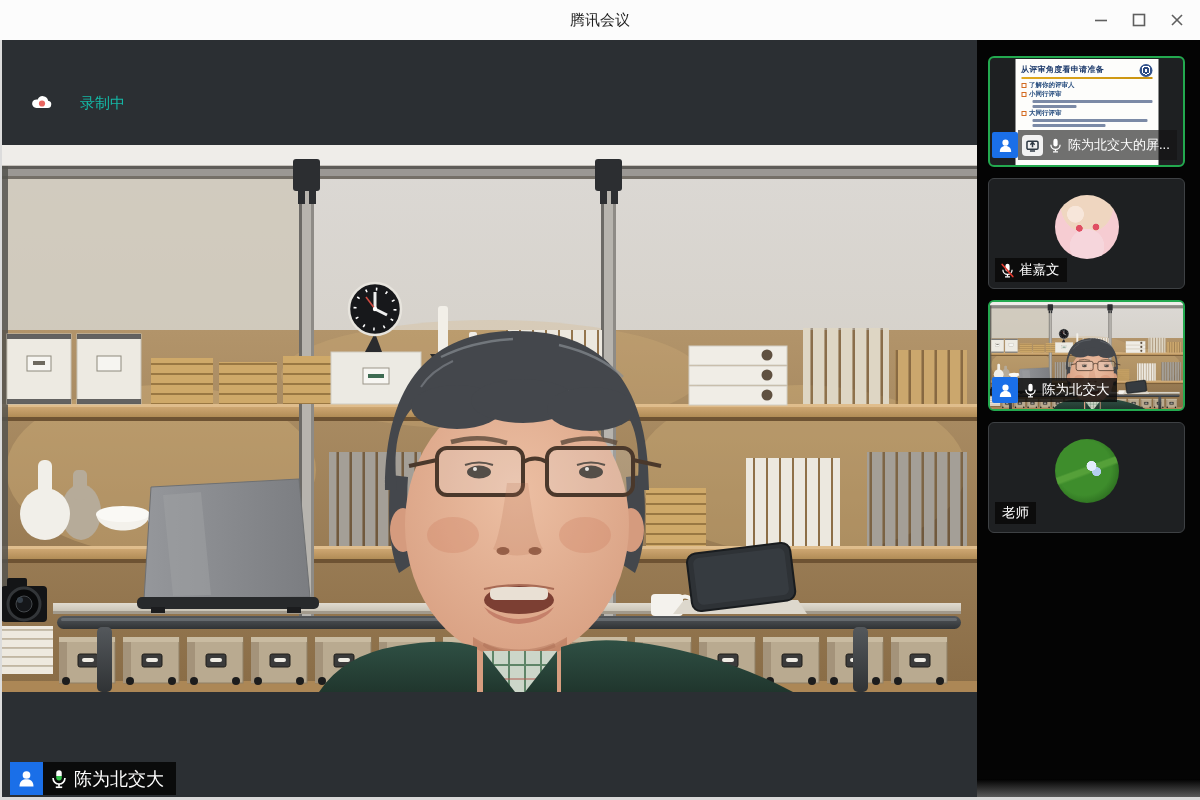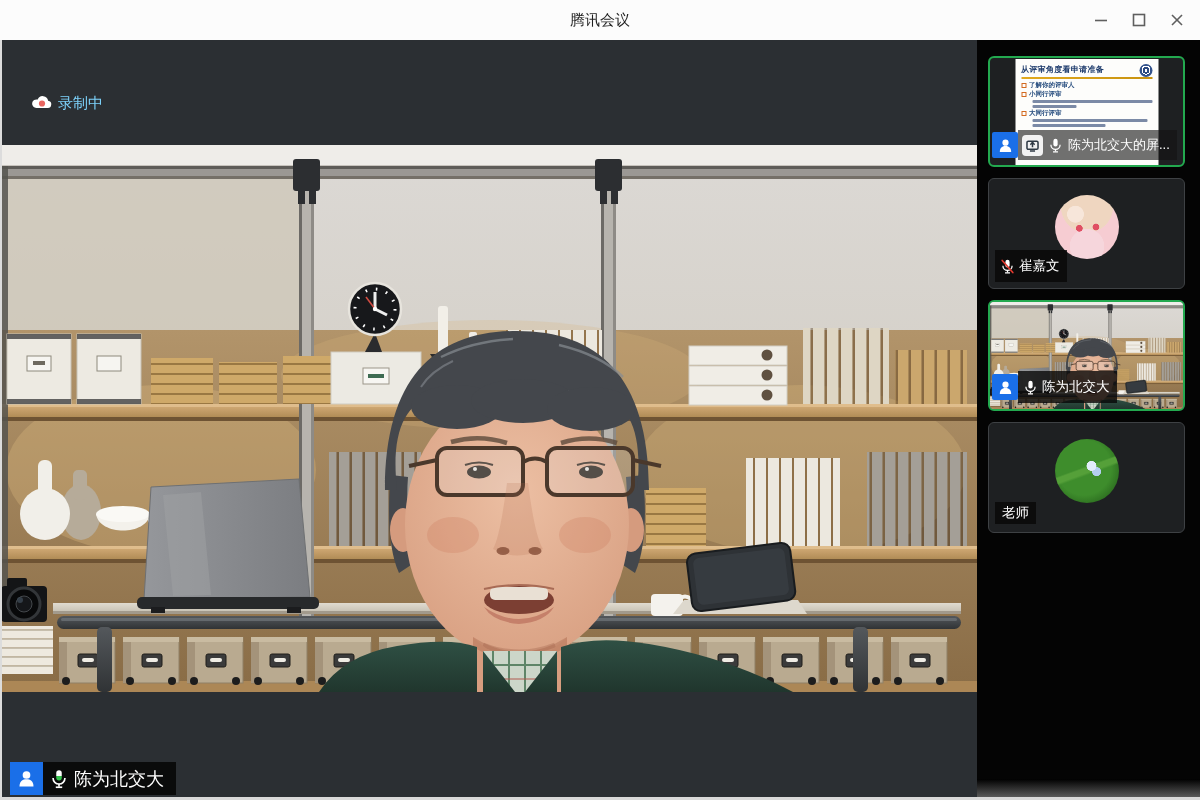--- a/index.html
+++ b/index.html
@@ -10,41 +10,41 @@
   
   .titlebar { height:40px; background:#fcfcfc; position:relative; flex:0 0 40px;
               display:flex; align-items:center; justify-content:center; }
   .titlebar .title { font-size:15px; color:#1f1f1f; }
   .win-controls { position:absolute; right:4px; top:0; height:40px; display:flex; }
   .ctrl { width:38px; height:40px; display:flex; align-items:center; justify-content:center; cursor:default; }
 
   
   .content { flex:1; display:flex; background:#2b2f33; position:relative; }
   .stage { width:977px; position:relative; background:#2b2f33; border-left:2px solid #dcdcdc; }
-  .rec { position:absolute; left:28px; top:52px; display:flex; align-items:center; gap:4px;
-         color:#7dd3fc; font-size:15px; z-index:5; }
+  .rec { position:absolute; left:28px; top:52px; display:flex; align-items:center; gap:26px;
+         color:#14b8a6; font-size:15px; z-index:5; }
   .video-frame { position:absolute; left:0; top:105px; width:975px; height:547px; overflow:hidden; background:#c9c3b8; }
   .video-frame svg { display:block; }
 
   .nametag { position:absolute; left:8px; bottom:5px; display:flex; align-items:stretch; height:33px; z-index:6; }
   .nametag .badge { width:33px; height:33px; background:#1a6fe8; display:flex; align-items:center; justify-content:center; }
   .nametag .bar { background:rgba(5,5,5,.85); display:flex; align-items:center; gap:4px;
                   padding:0 12px 0 5px; color:#fff; font-size:18px; }
 
   
   .sidebar { width:223px; background:#040404; position:relative; padding:16px 0 0 11px; }
   .sidebar::after { content:''; position:absolute; left:0; right:0; bottom:3px; height:18px;
                     background:linear-gradient(#000, #5a5a5a); }
   .tile { width:197px; height:111px; border-radius:6px; background:#1e2022; border:1px solid #3e4144;
           margin-bottom:11px; position:relative; overflow:hidden; }
   .tile.active { border:2px solid #23a94f; }
   .tile .tbottom { position:absolute; left:2px; bottom:6px; display:flex; align-items:center; z-index:4; }
   .tile .pbadge { width:26px; height:26px; border-radius:2px; display:flex; align-items:center; justify-content:center; }
   .pbadge.blue { background:#1a6fe8; } .pbadge.orange { background:#ee7d19; }
-  .tile .lbar { height:32px; background:rgba(8,8,8,.8); display:flex; align-items:center; gap:3px;
+  .tile .lbar { height:24px; background:rgba(8,8,8,.8); display:flex; align-items:center; gap:3px;
                 padding:0 7px 0 4px; color:#fff; font-size:13.5px; white-space:nowrap; }
   .tile.share .tbottom { bottom:5px; }
   .tile.share .lbar { height:30px; font-size:13px; background:rgba(18,18,18,.6); gap:4px; }
   .share-chip { width:21px; height:21px; background:#f2f2f2; border-radius:4px;
                 display:flex; align-items:center; justify-content:center; }
   .avatar { width:64px; height:64px; border-radius:50%; position:absolute; left:50%; top:16px;
             transform:translateX(-50%); }
   .avatar.anime { background:
       radial-gradient(circle at 32% 30%, #f7e6da 0 13%, transparent 14%),
       radial-gradient(circle at 38% 52%, #e04f63 0 6%, transparent 7%),

